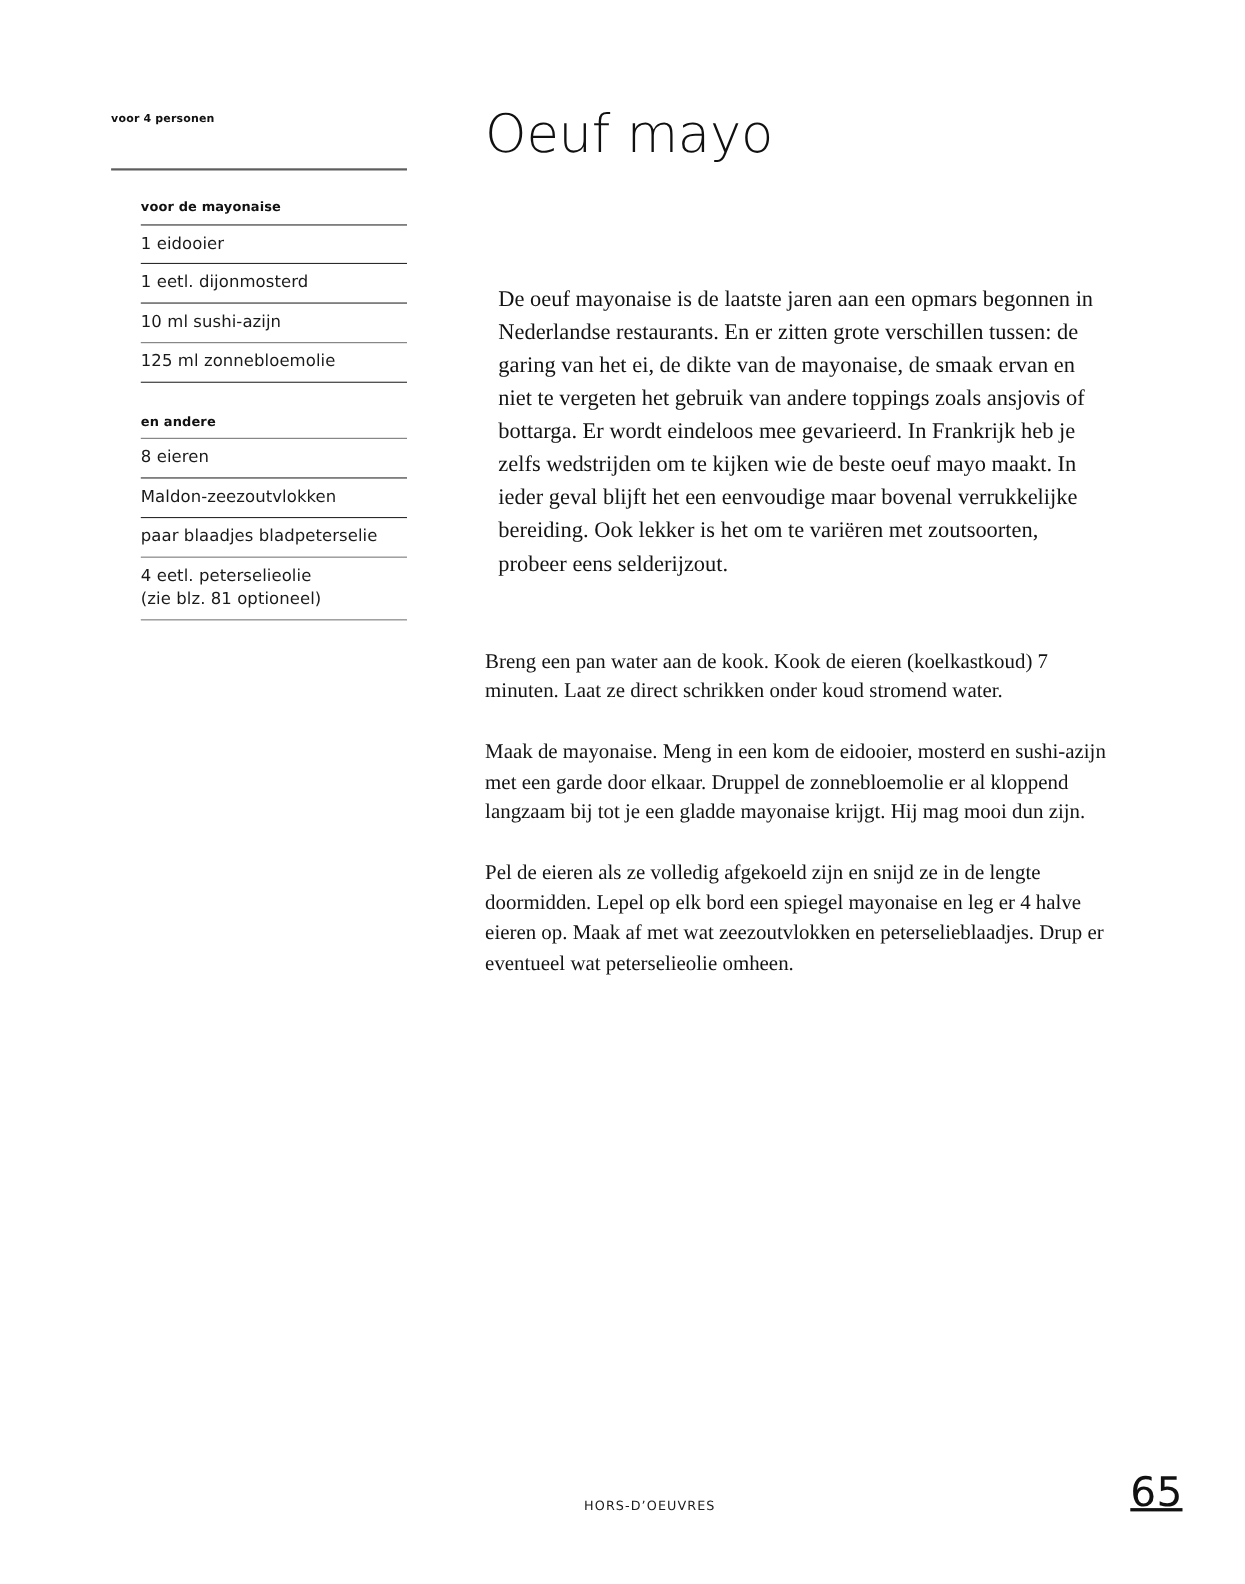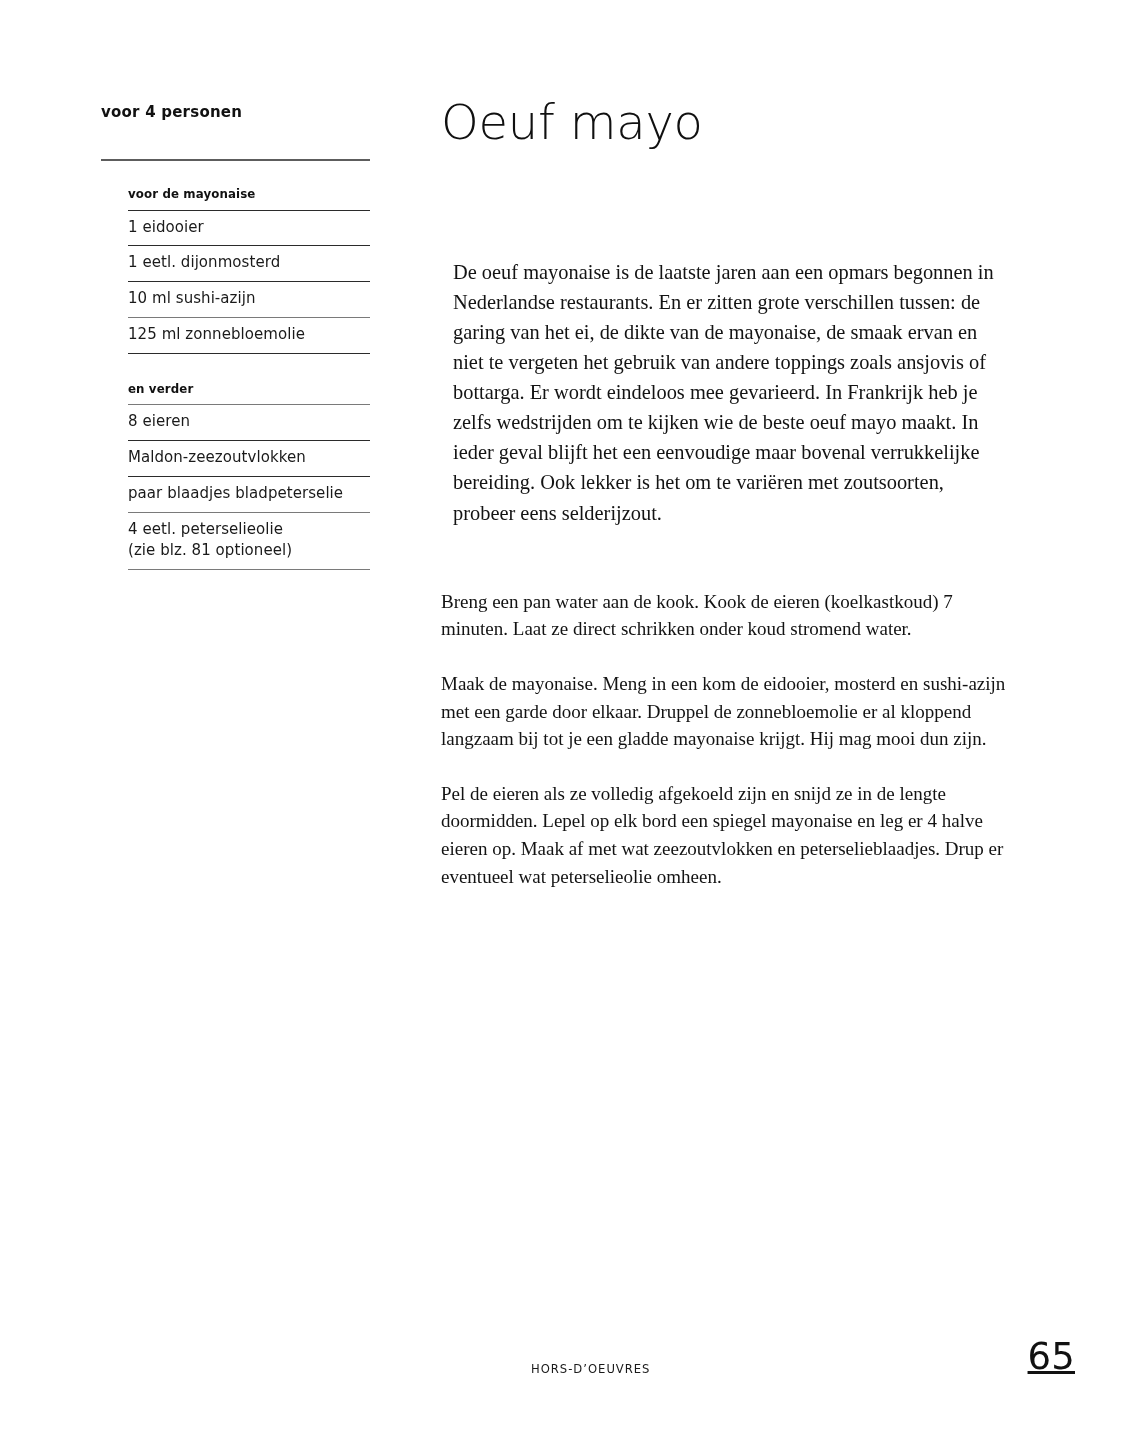--- a/index.html
+++ b/index.html
@@ -26,21 +26,21 @@
   .sidebar {
     position: absolute;
     left: 101px;
     top: 103px;
     width: 269px;
   }
 
   .serves {
     font-family: "DejaVu Sans", sans-serif;
     font-weight: 700;
-    font-size: 15px;
+    font-size: 10px;
     letter-spacing: 0.015em;
     color: #111111;
     margin: 0 0 38px 0;
     line-height: 1.2;
   }
 
   .rule-top {
     border-top: 2.6px solid #5d5d5d;
     width: 269px;
     margin: 0;
@@ -192,21 +192,21 @@
           <span>10 ml sushi-azijn</span>
         </div>
         <div class="ing-item thin-rule">
           <span>125 ml zonnebloemolie</span>
         </div>
       </div>
 
       <div class="group-gap"></div>
 
       <div class="ing-group">
-        <div class="ing-group-title">en verder</div>
+        <div class="ing-group-title">en andere</div>
 
         <div class="ing-item thin-rule">
           <span>8 eieren</span>
         </div>
         <div class="ing-item">
           <span>Maldon-zeezoutvlokken</span>
         </div>
         <div class="ing-item">
           <span>paar blaadjes bladpeterselie</span>
         </div>

